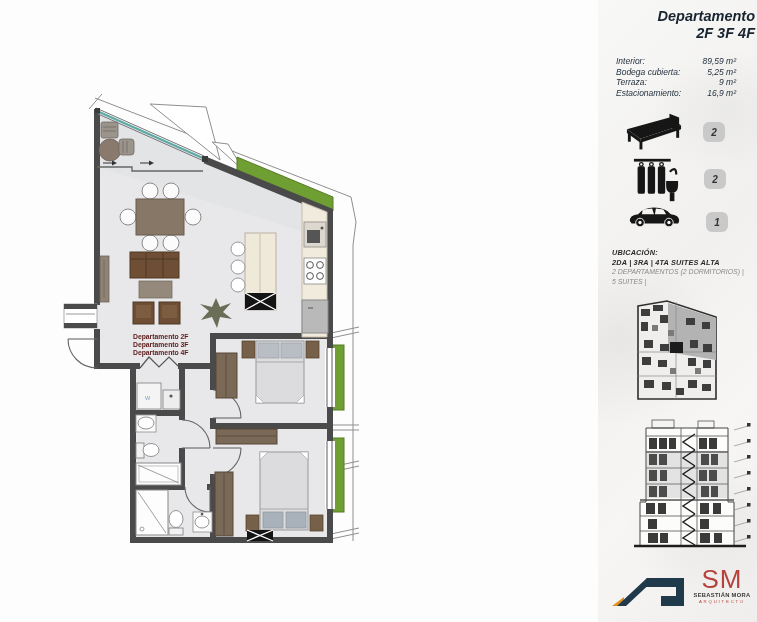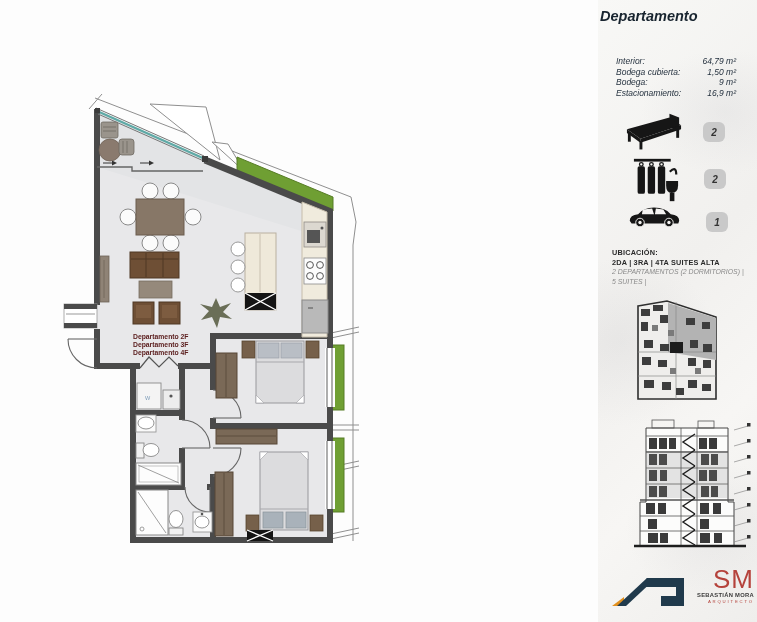--- a/index.html
+++ b/index.html
@@ -6,31 +6,31 @@
   .page{position:relative;width:757px;height:622px;background:#fdfdfd;overflow:hidden;
         font-family:"Liberation Sans",sans-serif;}
   
   .panel-bg{position:absolute;left:598px;top:0;width:159px;height:622px;
     background:
       radial-gradient(120px 90px at 80% 18%, rgba(190,190,195,.18), transparent 70%),
       radial-gradient(140px 120px at 15% 55%, rgba(175,175,180,.15), transparent 70%),
       radial-gradient(120px 100px at 70% 85%, rgba(180,180,185,.16), transparent 70%),
       linear-gradient(135deg,#f8f8f6 0%,#f1f0ee 45%,#f7f6f4 70%,#efeeec 100%);}
   .panel-el{position:absolute;}
-  .title{left:600px;top:8px;width:155px;text-align:left;color:#18242f;
+  .title{left:600px;top:8px;width:155px;text-align:right;color:#18242f;
          font-weight:bold;font-style:italic;font-size:14.5px;line-height:17px;}
   .specs{left:616px;top:56px;width:120px;color:#1f2c3a;font-style:italic;font-size:8.5px;line-height:10.5px;}
   .spec-row{display:flex;justify-content:space-between;}
   .badge{position:absolute;width:22px;height:20px;background:#c9c9c9;border-radius:6px;
          display:flex;align-items:center;justify-content:center;
          font-size:10px;font-style:italic;font-weight:bold;color:#333;}
   .ubic{left:612px;top:248px;width:140px;font-size:7.3px;line-height:9.5px;color:#2a2a2a;}
-  .ubic .b{font-weight:bold;letter-spacing:.2px;}
+  .ubic .b{font-weight:bold;letter-spacing:.2px;font-style:italic;}
   .ubic .i{font-style:italic;color:#8a8a8a;font-size:6.9px;}
-  .sm-logo{left:690px;top:567px;width:64px;text-align:right;}
+  .sm-logo{left:690px;top:567px;width:64px;text-align:center;}
   .sm-letters{font-size:26px;line-height:24px;color:#b5433c;letter-spacing:1px;}
   .sm-name{font-size:5.8px;font-weight:bold;color:#3a3a3a;letter-spacing:.3px;margin-top:1px;}
   .sm-role{font-size:4.3px;color:#b5433c;letter-spacing:1.8px;margin-top:1px;}
   svg{position:absolute;left:0;top:0;font-family:"Liberation Sans",sans-serif;}
   .icon-box{position:absolute;}
 </style>
 </head>
 <body>
 <div class="page">
 
@@ -378,33 +378,34 @@
 
   <g>
     <polygon points="612,606 624,597 624,606" fill="#e2901d"></polygon>
     <polygon points="617,606 647,578 656,578 626,606" fill="#203a4c"></polygon>
     <path d="M647,578 H684 V606 H661 V596 H676 V587 H642 Z" fill="#203a4c"></path>
   </g>
 </svg>
 
 <div class="panel-el title">
   <div>Departamento</div>
+  <div>2F 3F 4F</div>
 </div>
 
 <div class="panel-el specs">
   <div class="spec-row">
     <span>Interior:</span>
-    <span>64,79 m²</span>
+    <span>89,59 m²</span>
   </div>
   <div class="spec-row">
     <span>Bodega cubierta:</span>
-    <span>1,50 m²</span>
+    <span>5,25 m²</span>
   </div>
   <div class="spec-row">
-    <span>Bodega:</span>
+    <span>Terraza:</span>
     <span>9 m²</span>
   </div>
   <div class="spec-row">
     <span>Estacionamiento:</span>
     <span>16,9 m²</span>
   </div>
 </div>
 
 <div class="icon-box" style="left:625px;top:112px;">
   <svg width="58" height="42" viewBox="0 0 60 40" style="position:static">

